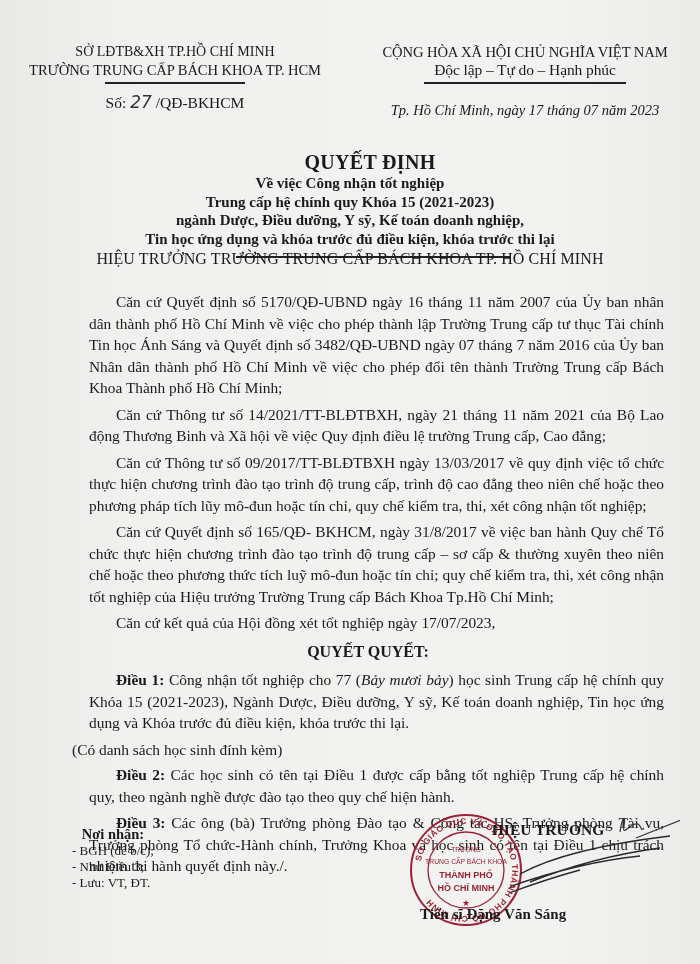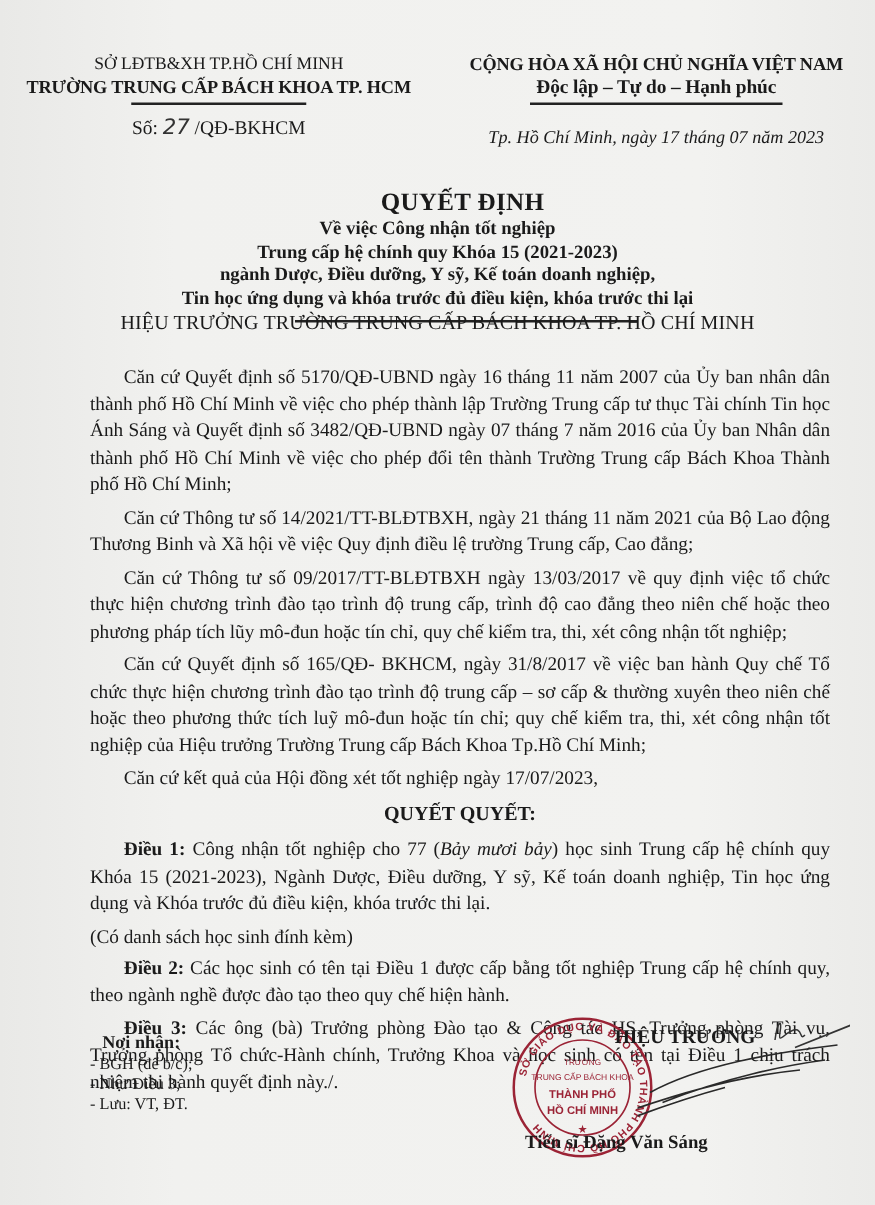--- a/index.html
+++ b/index.html
@@ -8,32 +8,32 @@
     background: #efefed;
     font-family: "Liberation Serif", "DejaVu Serif", serif;
     color: #1a1a1a;
     position: relative;
   }
   .page { position: absolute; inset: 0; background: linear-gradient(90deg,#e9e9e7 0%,#f1f1ef 20%,#f2f2f0 80%,#ebebe9 100%); }
   .abs { position: absolute; }
   .hdr-left { left: 0; width: 350px; top: 43px; text-align: center; }
   .hdr-right { left: 350px; width: 350px; top: 43px; text-align: center; }
   .l1 { font-size: 14px; line-height: 18px; }
-  .l2b { font-size: 14.6px; font-weight: bold; line-height: 18px; letter-spacing: -0.1px; }
+  .l2b { font-size: 14.6px; font-weight: normal; line-height: 18px; letter-spacing: -0.1px; }
   .uline { height: 1.5px; background: #222; margin: 3px auto 0; }
   .so { font-size: 15.5px; margin-top: 8px; }
   .so .num { font-family: "DejaVu Sans", sans-serif; font-size: 17px; font-style: italic; color: #333; }
   .date { font-style: italic; font-size: 14.5px; margin-top: 18px; }
   .title-block { left: 0; width: 700px; top: 150px; text-align: center; }
   .qd-title { font-size: 20px; font-weight: bold; letter-spacing: 0.3px; line-height: 24px; padding-left: 40px; }
   .sub { font-size: 15px; font-weight: bold; line-height: 18.5px; }
   .title-uline { position: absolute; left: 236px; width: 274px; top: 256px; height: 1.5px; background: #222; }
   .principal { left: 0; width: 700px; top: 250px; text-align: center; font-size: 16px; font-weight: normal; letter-spacing: 0.1px; }
   .body { left: 72px; width: 592px; top: 291px; font-size: 15.4px; line-height: 21.5px; text-align: justify; }
-  .body p { margin: 0 0 5px 0; text-indent: 27px; }
+  .body p { margin: 0 0 5px 17px; text-indent: 27px; }
   .qd2 { text-align: center !important; text-indent: 0 !important; font-weight: bold; font-size: 16px; margin: 7px 0 7px 0 !important; }
   .italic-center { text-align: left; text-indent: 0 !important; margin: 0 0 4px 0 !important; }
   .lbl { font-weight: bold; }
   .recv { left: 72px; top: 826px; font-size: 13px; line-height: 16px; }
   .recv .t { font-weight: bold; font-size: 14.5px; margin-bottom: 1px; text-align: center; }
   .sign-title { left: 448px; width: 200px; top: 821px; text-align: center; font-weight: bold; font-size: 15.5px; }
   .sign-name { left: 420px; width: 240px; top: 906px; text-align: left; font-weight: bold; font-size: 15px; }
   .stamp { left: 408px; top: 812px; width: 116px; height: 116px; }
   .sig { left: 510px; top: 812px; width: 170px; height: 100px; }
 </style>

